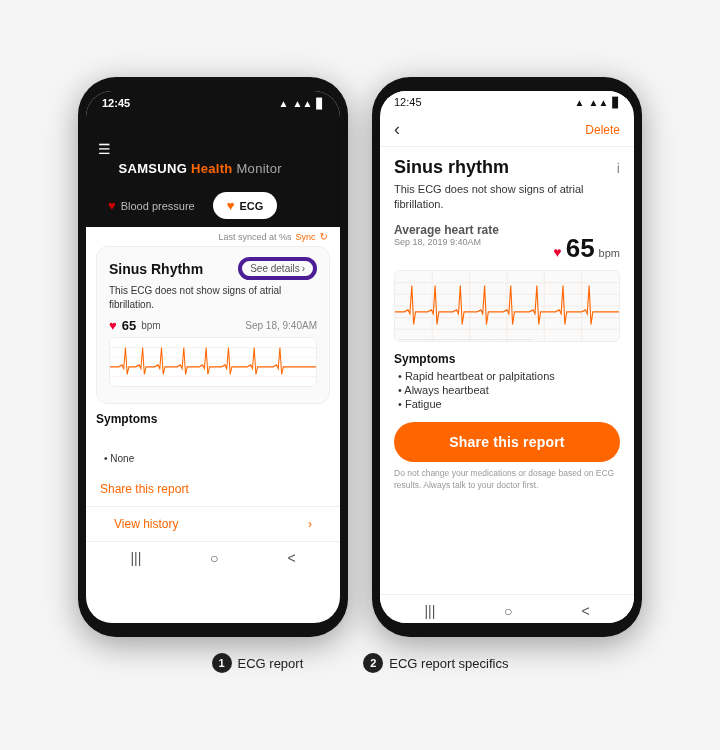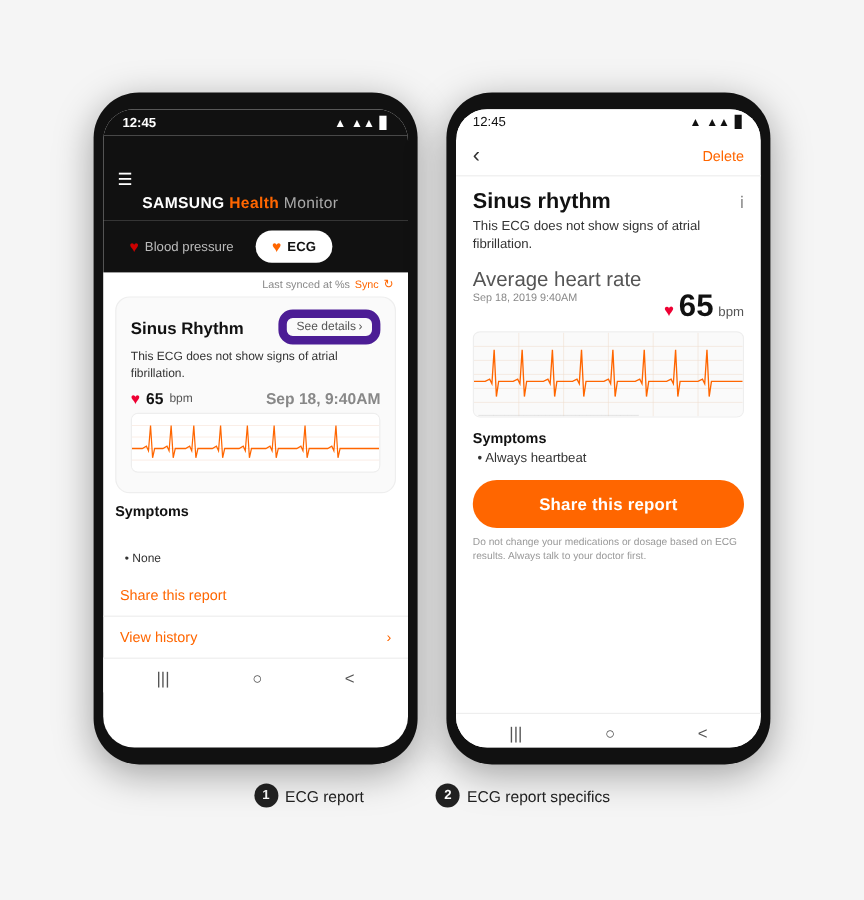--- a/index.html
+++ b/index.html
@@ -145,39 +145,39 @@
     }
 
     .card-title { font-size: 14px; font-weight: 700; color: #111; }
 
     .see-details-btn {
       display: flex;
       align-items: center;
       gap: 2px;
       font-size: 10px;
       color: #555;
-      border: 7px solid #4c1d95;
+      border: 4px solid #4c1d95;
       border-radius: 12px;
       padding: 2px 8px;
       cursor: pointer;
     }
 
     .card-desc { font-size: 10px; color: #333; line-height: 1.4; margin-bottom: 6px; }
 
     .bpm-row {
       display: flex;
       align-items: center;
       justify-content: space-between;
       margin-bottom: 4px;
     }
 
     .bpm-left { display: flex; align-items: center; gap: 5px; }
     .bpm-val { font-size: 13px; font-weight: 700; color: #111; }
     .bpm-unit { font-size: 10px; color: #555; }
-    .date-txt { font-size: 13px; color: #888; font-weight: bold; }
+    .date-txt { font-size: 10px; color: #888; }
 
     
     .ecg-wave-box {
       background: #fff;
       border: 1px solid #eee;
       border-radius: 6px;
       height: 50px;
       position: relative;
       overflow: hidden;
       margin-bottom: 6px;
@@ -192,21 +192,21 @@
       font-size: 12px;
       color: #ff6600;
       cursor: pointer;
       border-bottom: 1px solid #eee;
     }
 
     .history-row {
       display: flex;
       align-items: center;
       justify-content: space-between;
-      padding: 10px 14px;
+      padding: 10px 28px;
       font-size: 12px;
       color: #ff6600;
       cursor: pointer;
     }
 
     .phone-bottom-bar {
       display: flex;
       justify-content: space-around;
       align-items: center;
       padding: 8px 10px 4px;
@@ -244,21 +244,21 @@
 
     .phone2-title { font-size: 18px; font-weight: 700; color: #111; }
     .info-icon { font-size: 14px; color: #888; cursor: pointer; }
 
     .phone2-desc { font-size: 11px; color: #333; margin-bottom: 10px; line-height: 1.4; }
 
     .avg-hr-section {
       margin-bottom: 6px;
     }
 
-    .avg-hr-label { font-size: 17px; color: #555; font-weight: 400; }
+    .avg-hr-label { font-size: 12px; color: #555; font-weight: 700; }
     .avg-hr-date { font-size: 9px; color: #888; margin-bottom: 4px; }
 
     .avg-hr-val-row {
       display: flex;
       justify-content: flex-end;
       align-items: baseline;
       gap: 4px;
       margin-top: -18px;
     }
 
@@ -506,21 +506,23 @@
                 176,40 178,44 180,15 182,55 184,42 200,42
                 204,40 206,44 208,15 210,55 212,42 240,42
               " fill="none" stroke="#ff6600" stroke-width="1.2"></polyline>
 
               <text x="4" y="70" font-size="6" fill="#ccc">___________________________________________</text>
             </svg>
           </div>
 
           <div>
             <div class="phone2-symptoms-title">Symptoms</div>
+            <div class="phone2-symptoms-item">• <span>Rapid heartbeat or palpitations</span></div>
             <div class="phone2-symptoms-item">• <span>Always heartbeat</span></div>
+            <div class="phone2-symptoms-item">• <span>Fatigue</span></div>
           </div>
 
           <button class="share-report-btn">Share this report</button>
 
           <div class="disclaimer">Do not change your medications or dosage based on ECG results. Always talk to your doctor first.</div>
 
         </div>
 
         <div class="phone-bottom-bar">
           <span>|||</span>

